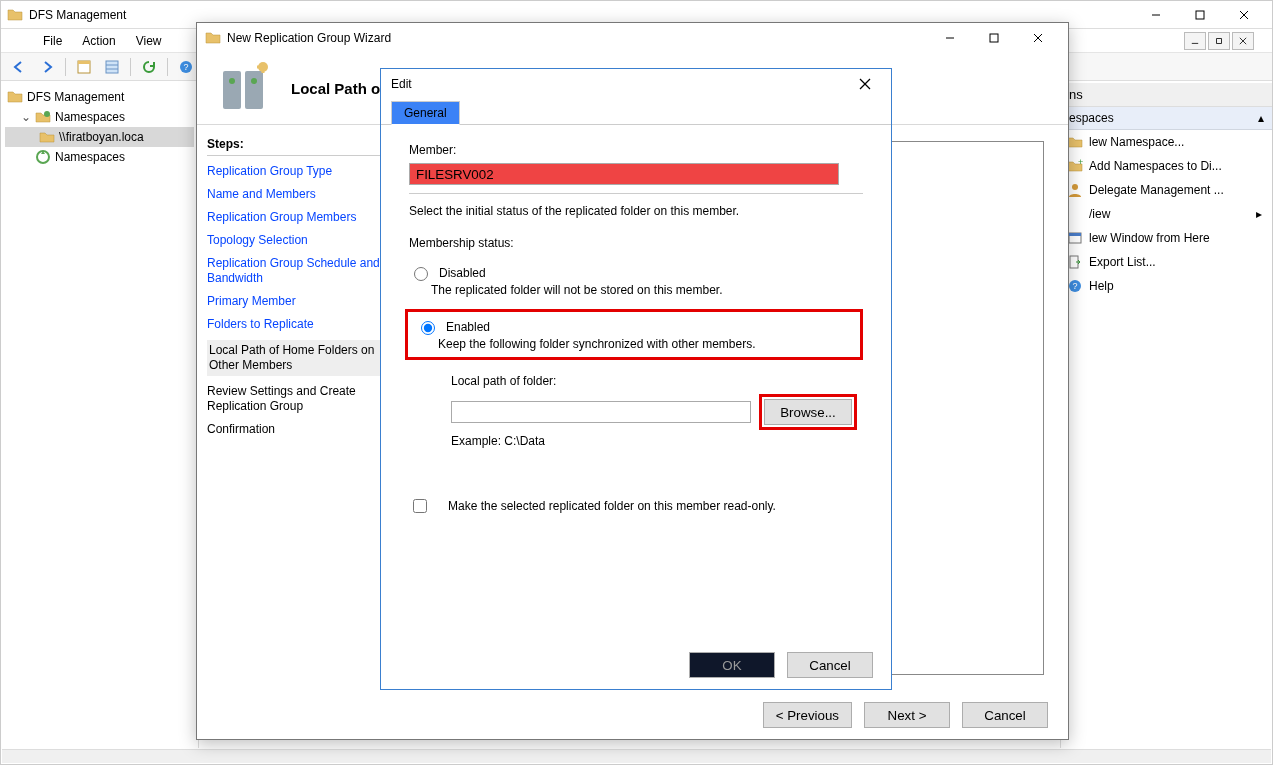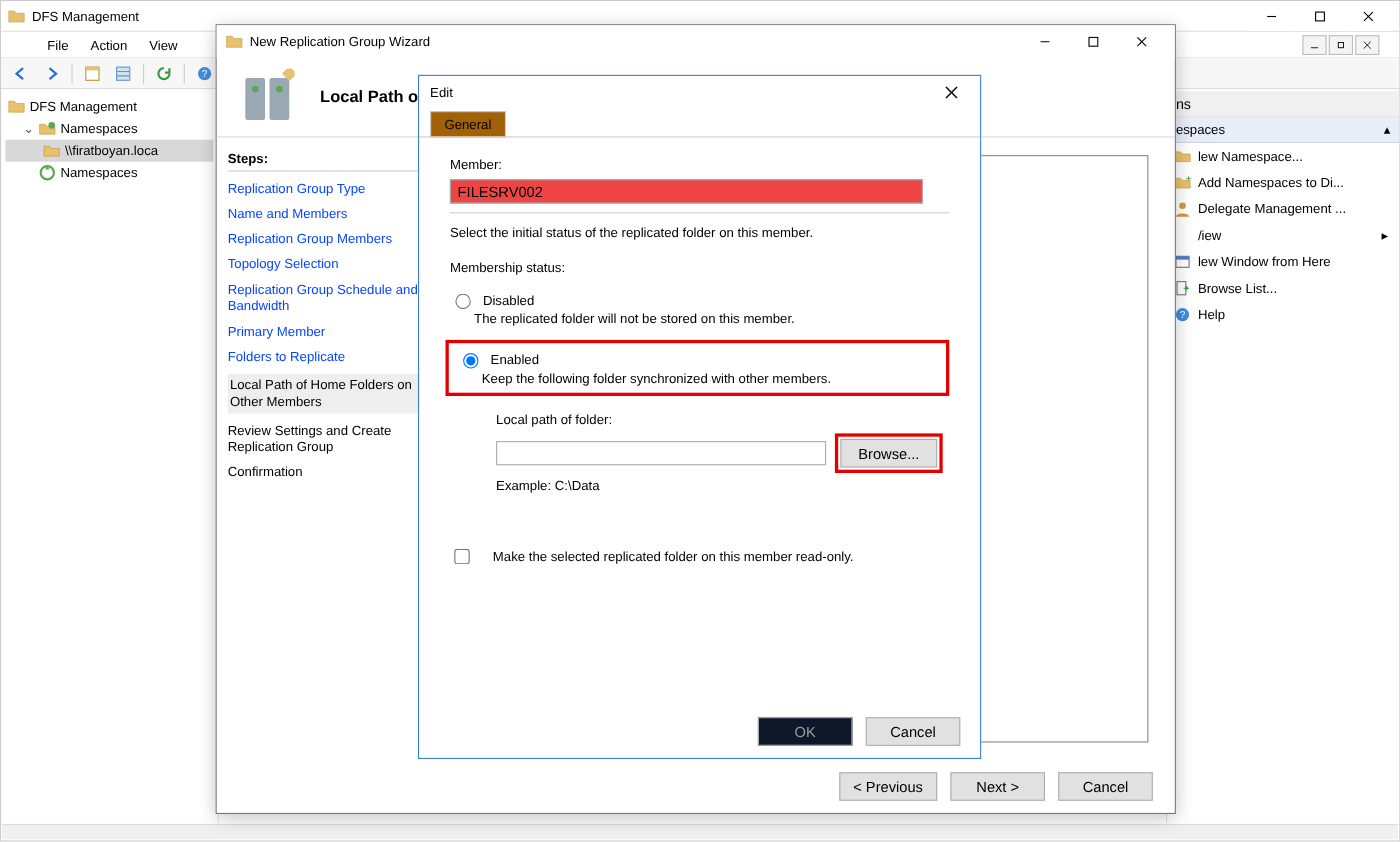--- a/index.html
+++ b/index.html
@@ -48,21 +48,21 @@
 .wizard-content{flex:1;border:1px solid #888;margin:16px 24px 8px 0;position:relative;background:#fff}
 .wizard-footer{position:absolute;left:0;right:0;bottom:0;height:48px;display:flex;justify-content:flex-end;align-items:center;gap:12px;padding:0 20px}
 .btn{min-width:86px;height:26px;border:1px solid #adadad;background:#e1e1e1;padding:0 12px}
 .btn.disabled{color:#9a9a9a;background:#0f172a}
 .edit-dialog{position:absolute;left:380px;top:68px;width:512px;height:622px;background:#fff;border:1px solid #3a7fcf;z-index:5}
 .edit-titlebar{height:30px;display:flex;align-items:center;padding:0 10px}
 .edit-titlebar .title-text{flex:1}
 .close-x{width:32px;height:26px;display:flex;align-items:center;justify-content:center}
 .close-x svg{width:12px;height:12px}
 .tabstrip{height:26px;display:flex;align-items:flex-end;border-bottom:1px solid #ccc;padding-left:10px}
-.tab{border:1px solid #ccc;border-bottom:1px solid #fff;background:#a16207;padding:4px 12px;position:relative;top:1px}
+.tab{border:1px solid #ccc;border-bottom:1px solid #fff;background:#3b82f6;padding:4px 12px;position:relative;top:1px}
 .edit-body{padding:14px 28px}
 .field-label{margin-top:4px;margin-bottom:6px}
 .ro-input{width:430px;height:22px;border:1px solid #aaa;padding:2px 6px;background:#ef4444;color:#000}
 .hr{border:none;border-top:1px solid #ccc;margin:8px 0 10px}
 .desc{margin-bottom:18px}
 .radio-row{display:flex;align-items:center;gap:8px;margin-bottom:2px}
 .radio-row input{width:14px;height:14px}
 .sub-desc{margin-left:22px;margin-bottom:12px}
 .highlight{border:3px solid #e30000;padding:6px 8px;margin-left:-4px}
 .nested{margin-left:42px;margin-top:14px}
@@ -227,21 +227,21 @@
           <span>/iew</span>
           <span>▸</span>
         </div>
       <div class="action-item"><span class="ai-icon"><svg viewBox="0 0 16 16">
               <rect x="2" y="3" width="12" height="10" fill="#fff" stroke="#777"></rect>
               <rect x="2" y="3" width="12" height="3" fill="#4a7dc9"></rect>
             </svg></span><span>lew Window from Here</span></div>
       <div class="action-item"><span class="ai-icon"><svg viewBox="0 0 16 16">
               <rect x="3" y="2" width="8" height="12" fill="#fff" stroke="#777"></rect>
               <path d="M9 8l4 0-2-2m2 2-2 2" stroke="#3a9b3a" fill="none"></path>
-            </svg></span><span>Browse List...</span></div>
+            </svg></span><span>Export List...</span></div>
       <div class="action-item"><span class="ai-icon"><svg viewBox="0 0 16 16">
               <circle cx="8" cy="8" r="6" fill="#3d8de0"></circle>
               <text x="8" y="11" font-size="9" text-anchor="middle" fill="#fff">?</text>
             </svg></span><span>Help</span></div>
     </div>
   </div>
 
   <div class="statusbar"></div>
 </div>
 

